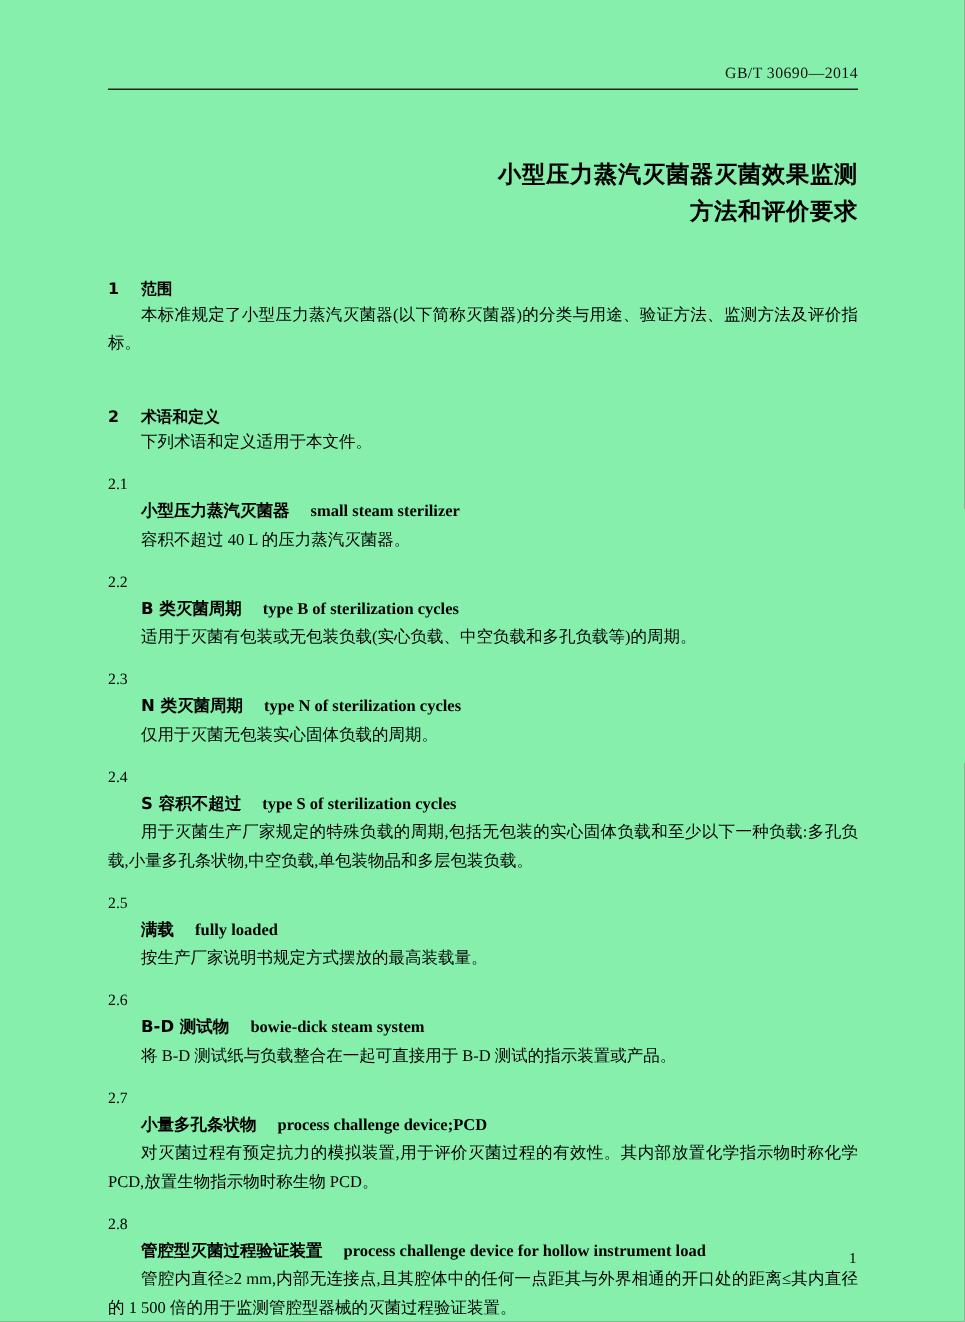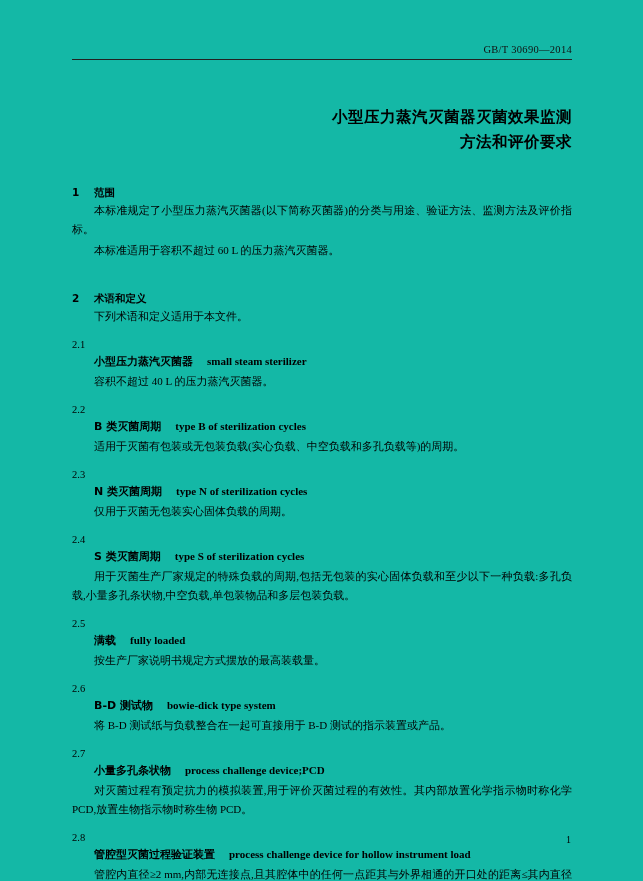--- a/index.html
+++ b/index.html
@@ -7,21 +7,21 @@
     padding: 0;
     background: #8a8a8a;
   }
   body {
     font-family: "Liberation Serif", serif;
   }
   .page {
     position: relative;
     width: 643px;
     height: 881px;
-    background: #14b8a6;
+    background: #86efac;
     margin: 0 auto;
     box-sizing: border-box;
     overflow: hidden;
   }
   .inner {
     position: absolute;
     left: 72px;
     top: 44px;
     width: 500px;
   }
@@ -123,21 +123,20 @@
 
     <div class="doc-title">
       <div>小型压力蒸汽灭菌器灭菌效果监测</div>
       <div>方法和评价要求</div>
     </div>
 
     <div class="section-head">
       <span class="num">1</span><span>范围</span>
     </div>
     <div class="para">本标准规定了小型压力蒸汽灭菌器(以下简称灭菌器)的分类与用途、验证方法、监测方法及评价指标。</div>
-    <div class="para tight">本标准适用于容积不超过 60 L 的压力蒸汽灭菌器。</div>
 
     <div class="section-head">
       <span class="num">2</span><span>术语和定义</span>
     </div>
     <div class="para">下列术语和定义适用于本文件。</div>
 
     <div class="num-label">2.1</div>
     <div class="term">
       <span>小型压力蒸汽灭菌器</span><span class="en">small steam sterilizer</span>
     </div>
@@ -150,33 +149,33 @@
     <div class="term-def">适用于灭菌有包装或无包装负载(实心负载、中空负载和多孔负载等)的周期。</div>
 
     <div class="num-label">2.3</div>
     <div class="term">
       <span>N 类灭菌周期</span><span class="en">type N of sterilization cycles</span>
     </div>
     <div class="term-def">仅用于灭菌无包装实心固体负载的周期。</div>
 
     <div class="num-label">2.4</div>
     <div class="term">
-      <span>S 类灭菌周期</span><span class="en">type S of sterilization cycles</span>
+      <span>S 容积不超过</span><span class="en">type S of sterilization cycles</span>
     </div>
     <div class="term-def hang">用于灭菌生产厂家规定的特殊负载的周期,包括无包装的实心固体负载和至少以下一种负载:多孔负载,小量多孔条状物,中空负载,单包装物品和多层包装负载。</div>
 
     <div class="num-label">2.5</div>
     <div class="term">
       <span>满载</span><span class="en">fully loaded</span>
     </div>
     <div class="term-def">按生产厂家说明书规定方式摆放的最高装载量。</div>
 
     <div class="num-label">2.6</div>
     <div class="term">
-      <span>B-D 测试物</span><span class="en">bowie-dick type system</span>
+      <span>B-D 测试物</span><span class="en">bowie-dick steam system</span>
     </div>
     <div class="term-def">将 B-D 测试纸与负载整合在一起可直接用于 B-D 测试的指示装置或产品。</div>
 
     <div class="num-label">2.7</div>
     <div class="term">
       <span>小量多孔条状物</span><span class="en">process challenge device;PCD</span>
     </div>
     <div class="term-def hang">对灭菌过程有预定抗力的模拟装置,用于评价灭菌过程的有效性。其内部放置化学指示物时称化学 PCD,放置生物指示物时称生物 PCD。</div>
 
     <div class="num-label">2.8</div>

